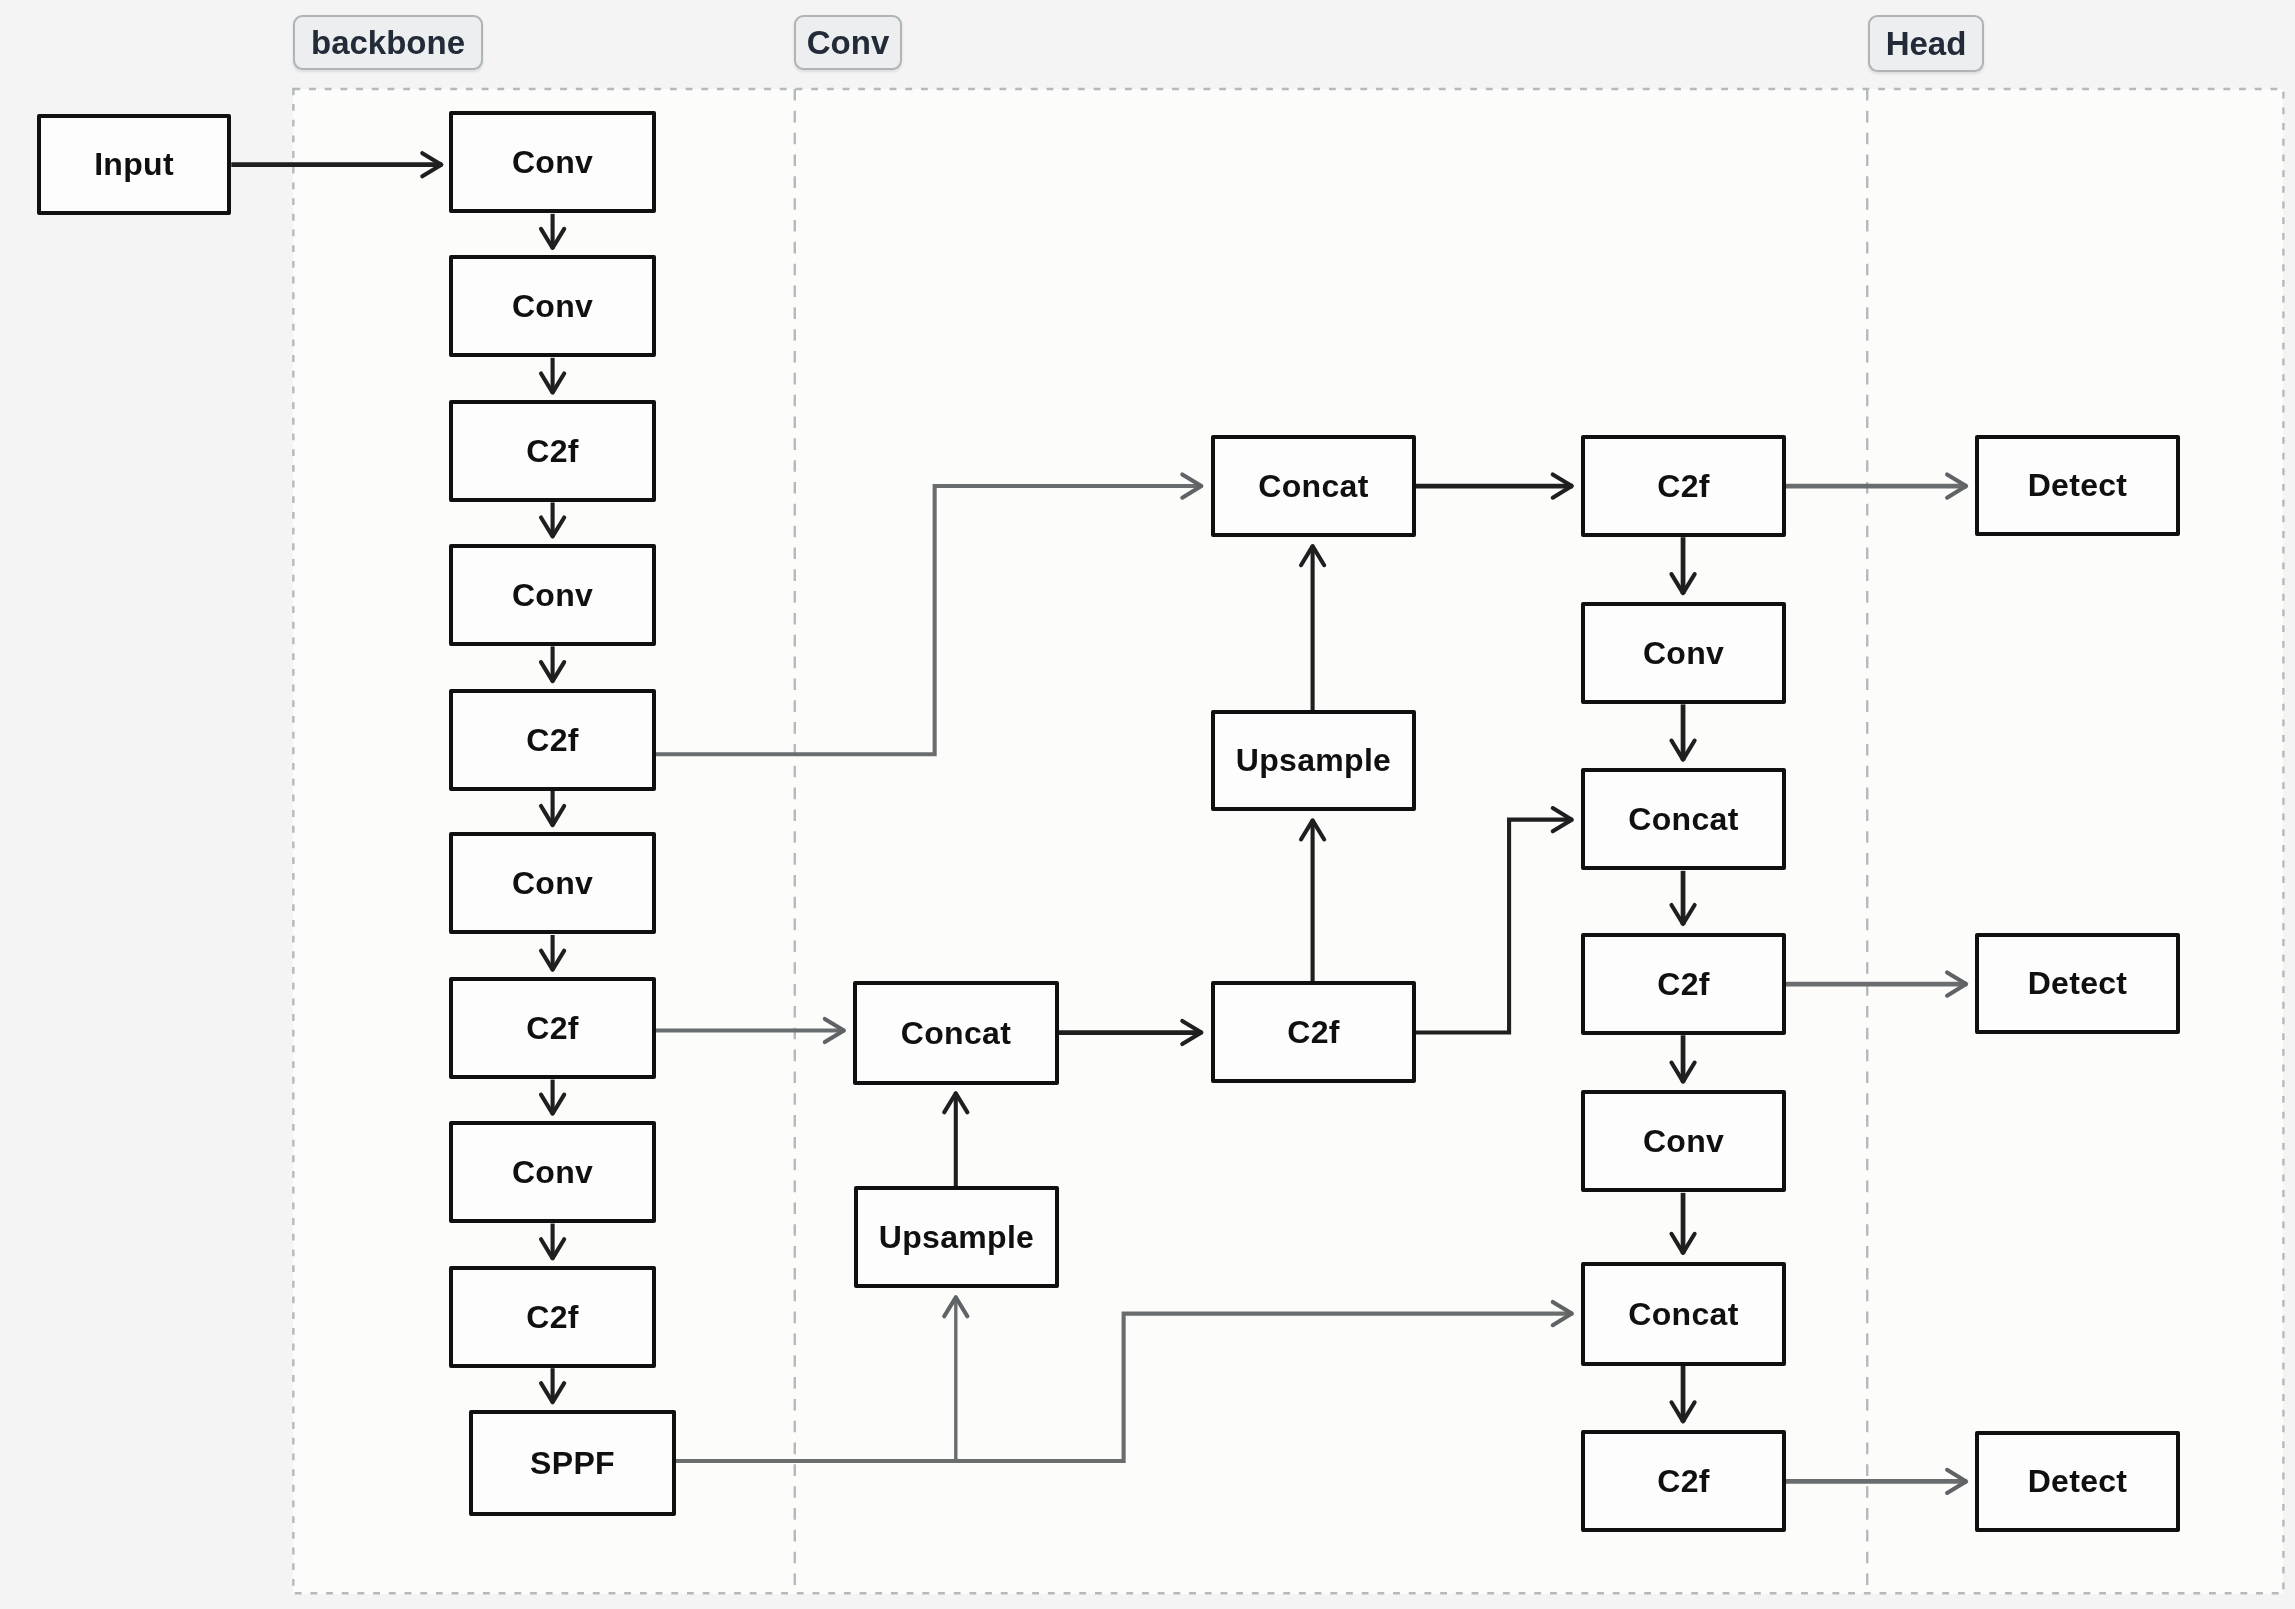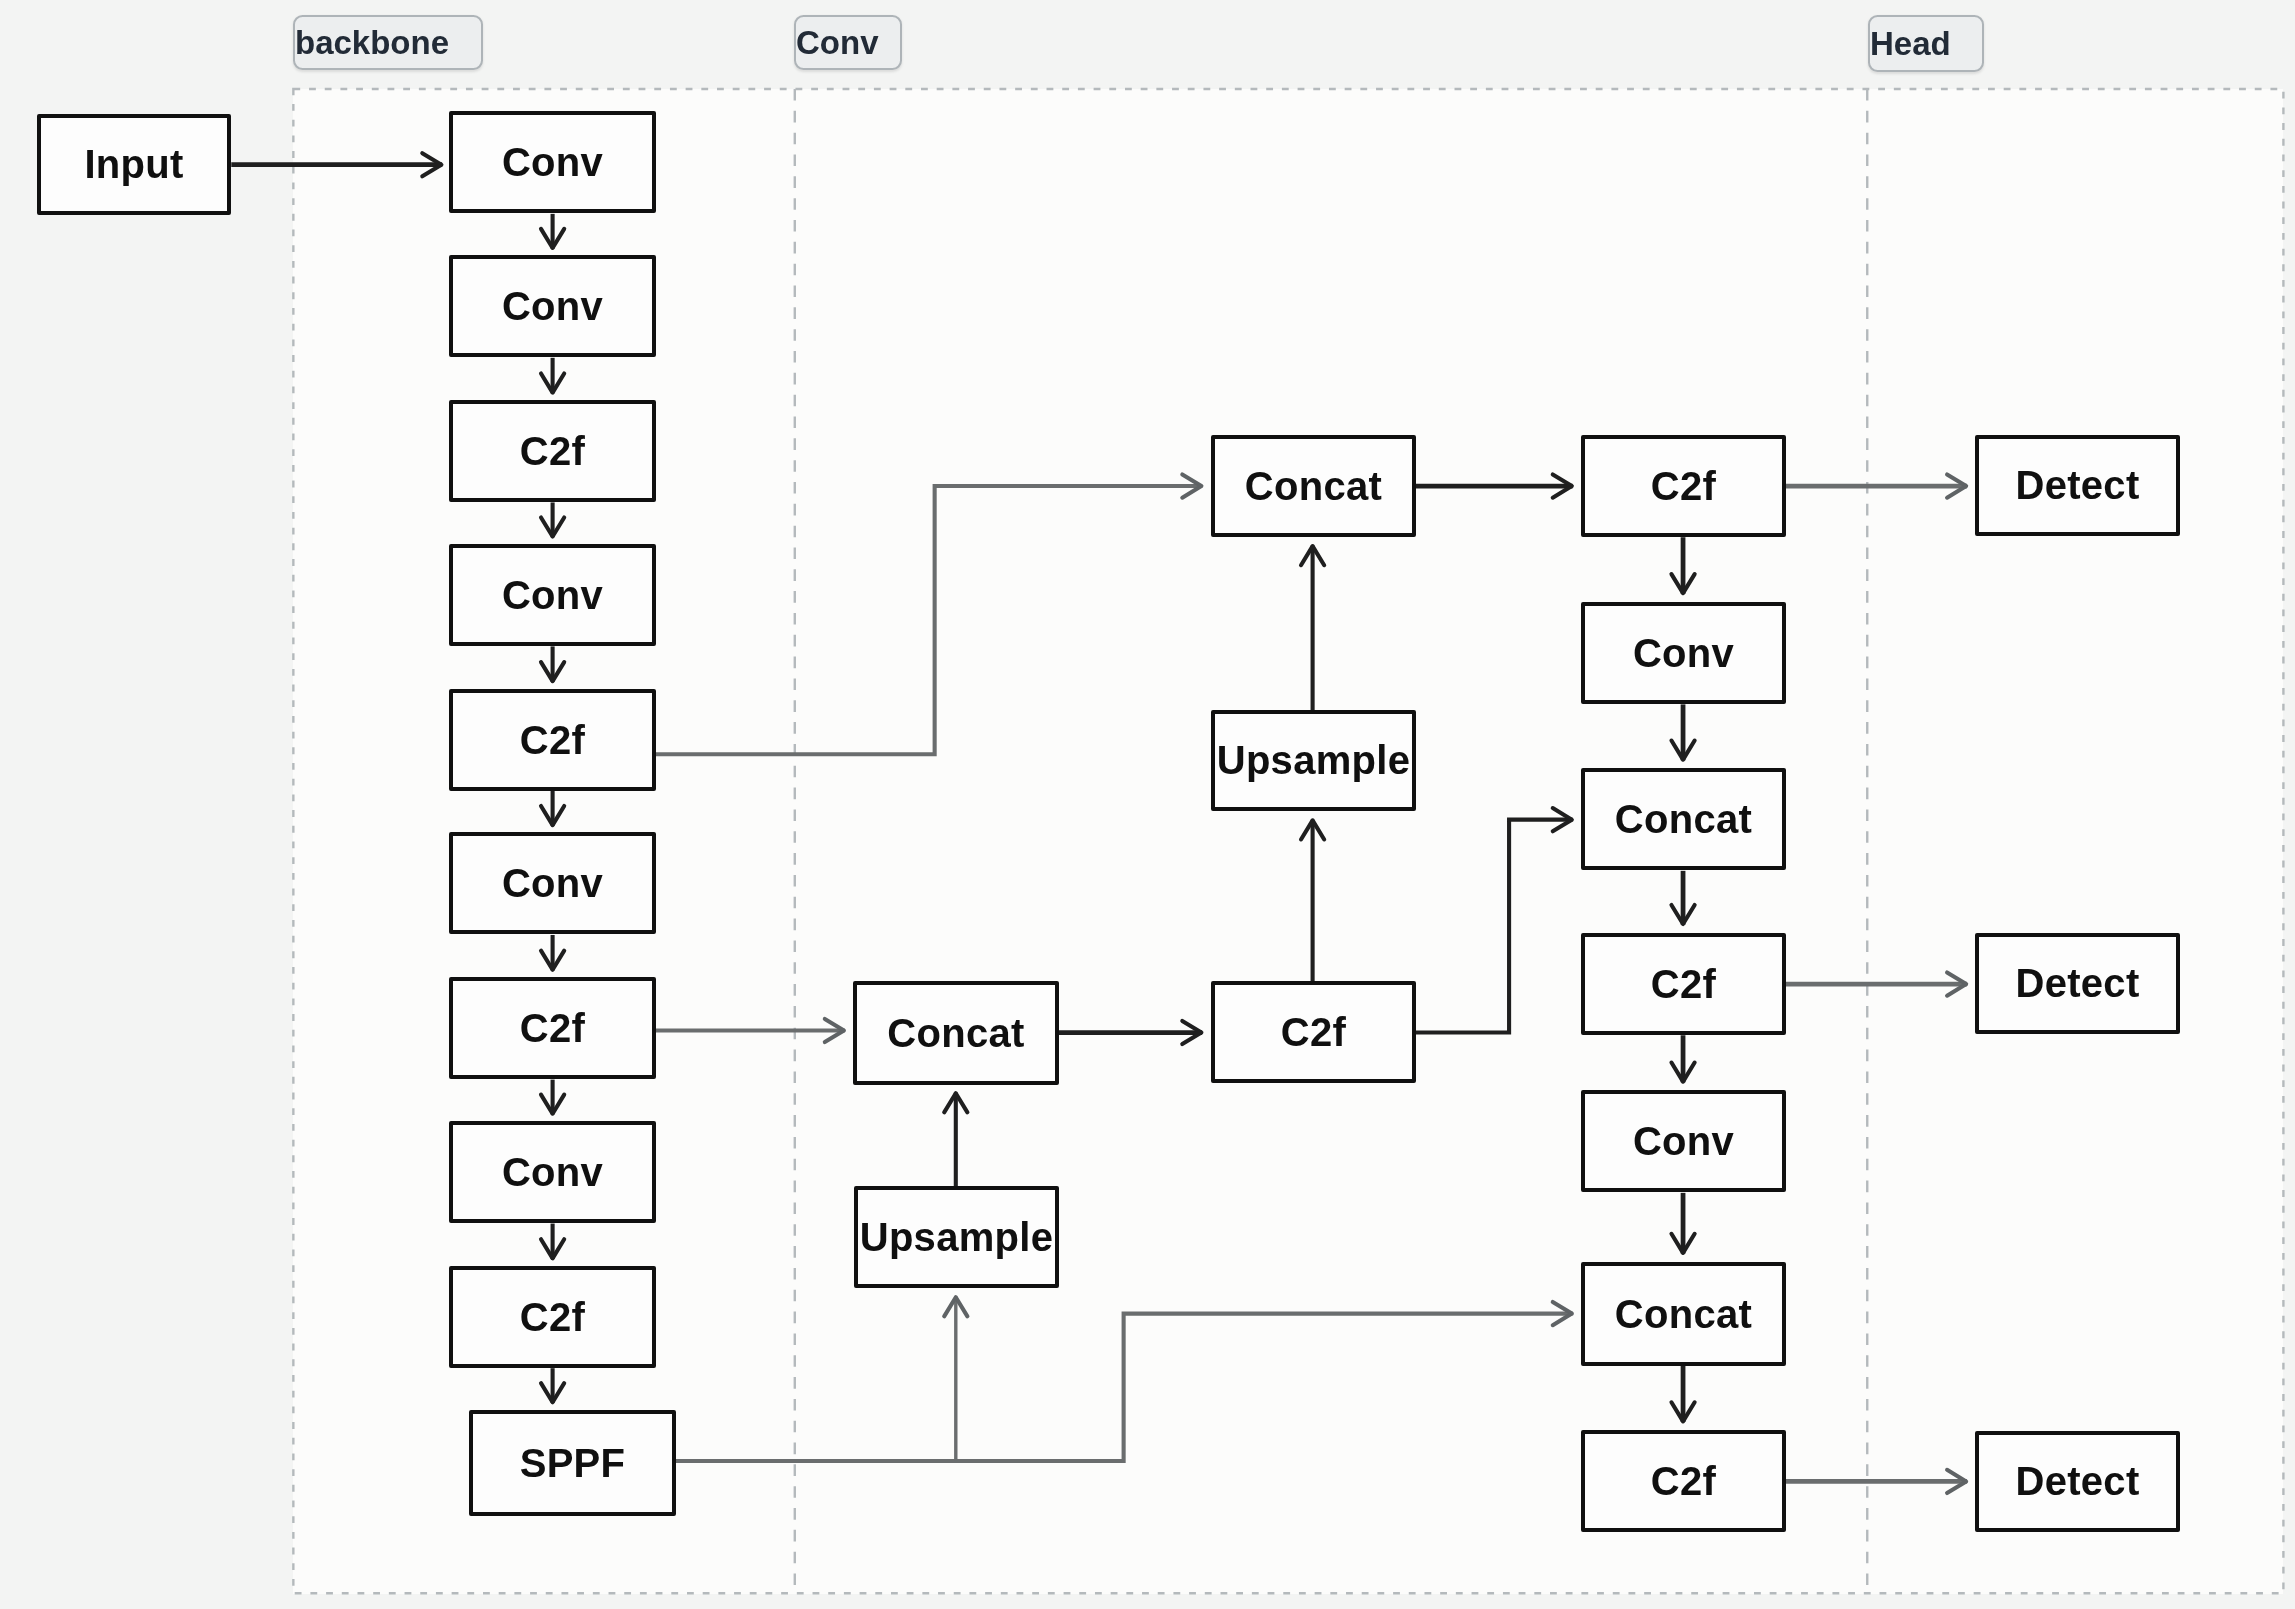--- a/index.html
+++ b/index.html
@@ -13,30 +13,30 @@
   .region-fill{position:absolute;background:#fcfcfb;}
   #wires{position:absolute;left:0;top:0;}
   .node{
     position:absolute;
     background:#fdfdfd;
     border:4.1px solid #101010;
     border-radius:2px;
     display:flex;align-items:center;justify-content:center;
     box-sizing:border-box;
     color:#101010;
-    font-size:40px;
+    font-size:32px;
     font-weight:600;
     letter-spacing:0.3px;
   }
   .pill{
     position:absolute;
     background:#eceeef;
     border:2.7px solid #aeb4b8;
     border-radius:9.6px;
-    display:flex;align-items:center;
+    display:flex;align-items:center;justify-content:center;
     box-sizing:border-box;
     color:#222b37;
     font-size:33px;
     font-weight:700;
     box-shadow:0 1.4px 2.7px rgba(0,0,0,0.10);
   }
 </style>
 </head>
 <body>
 

